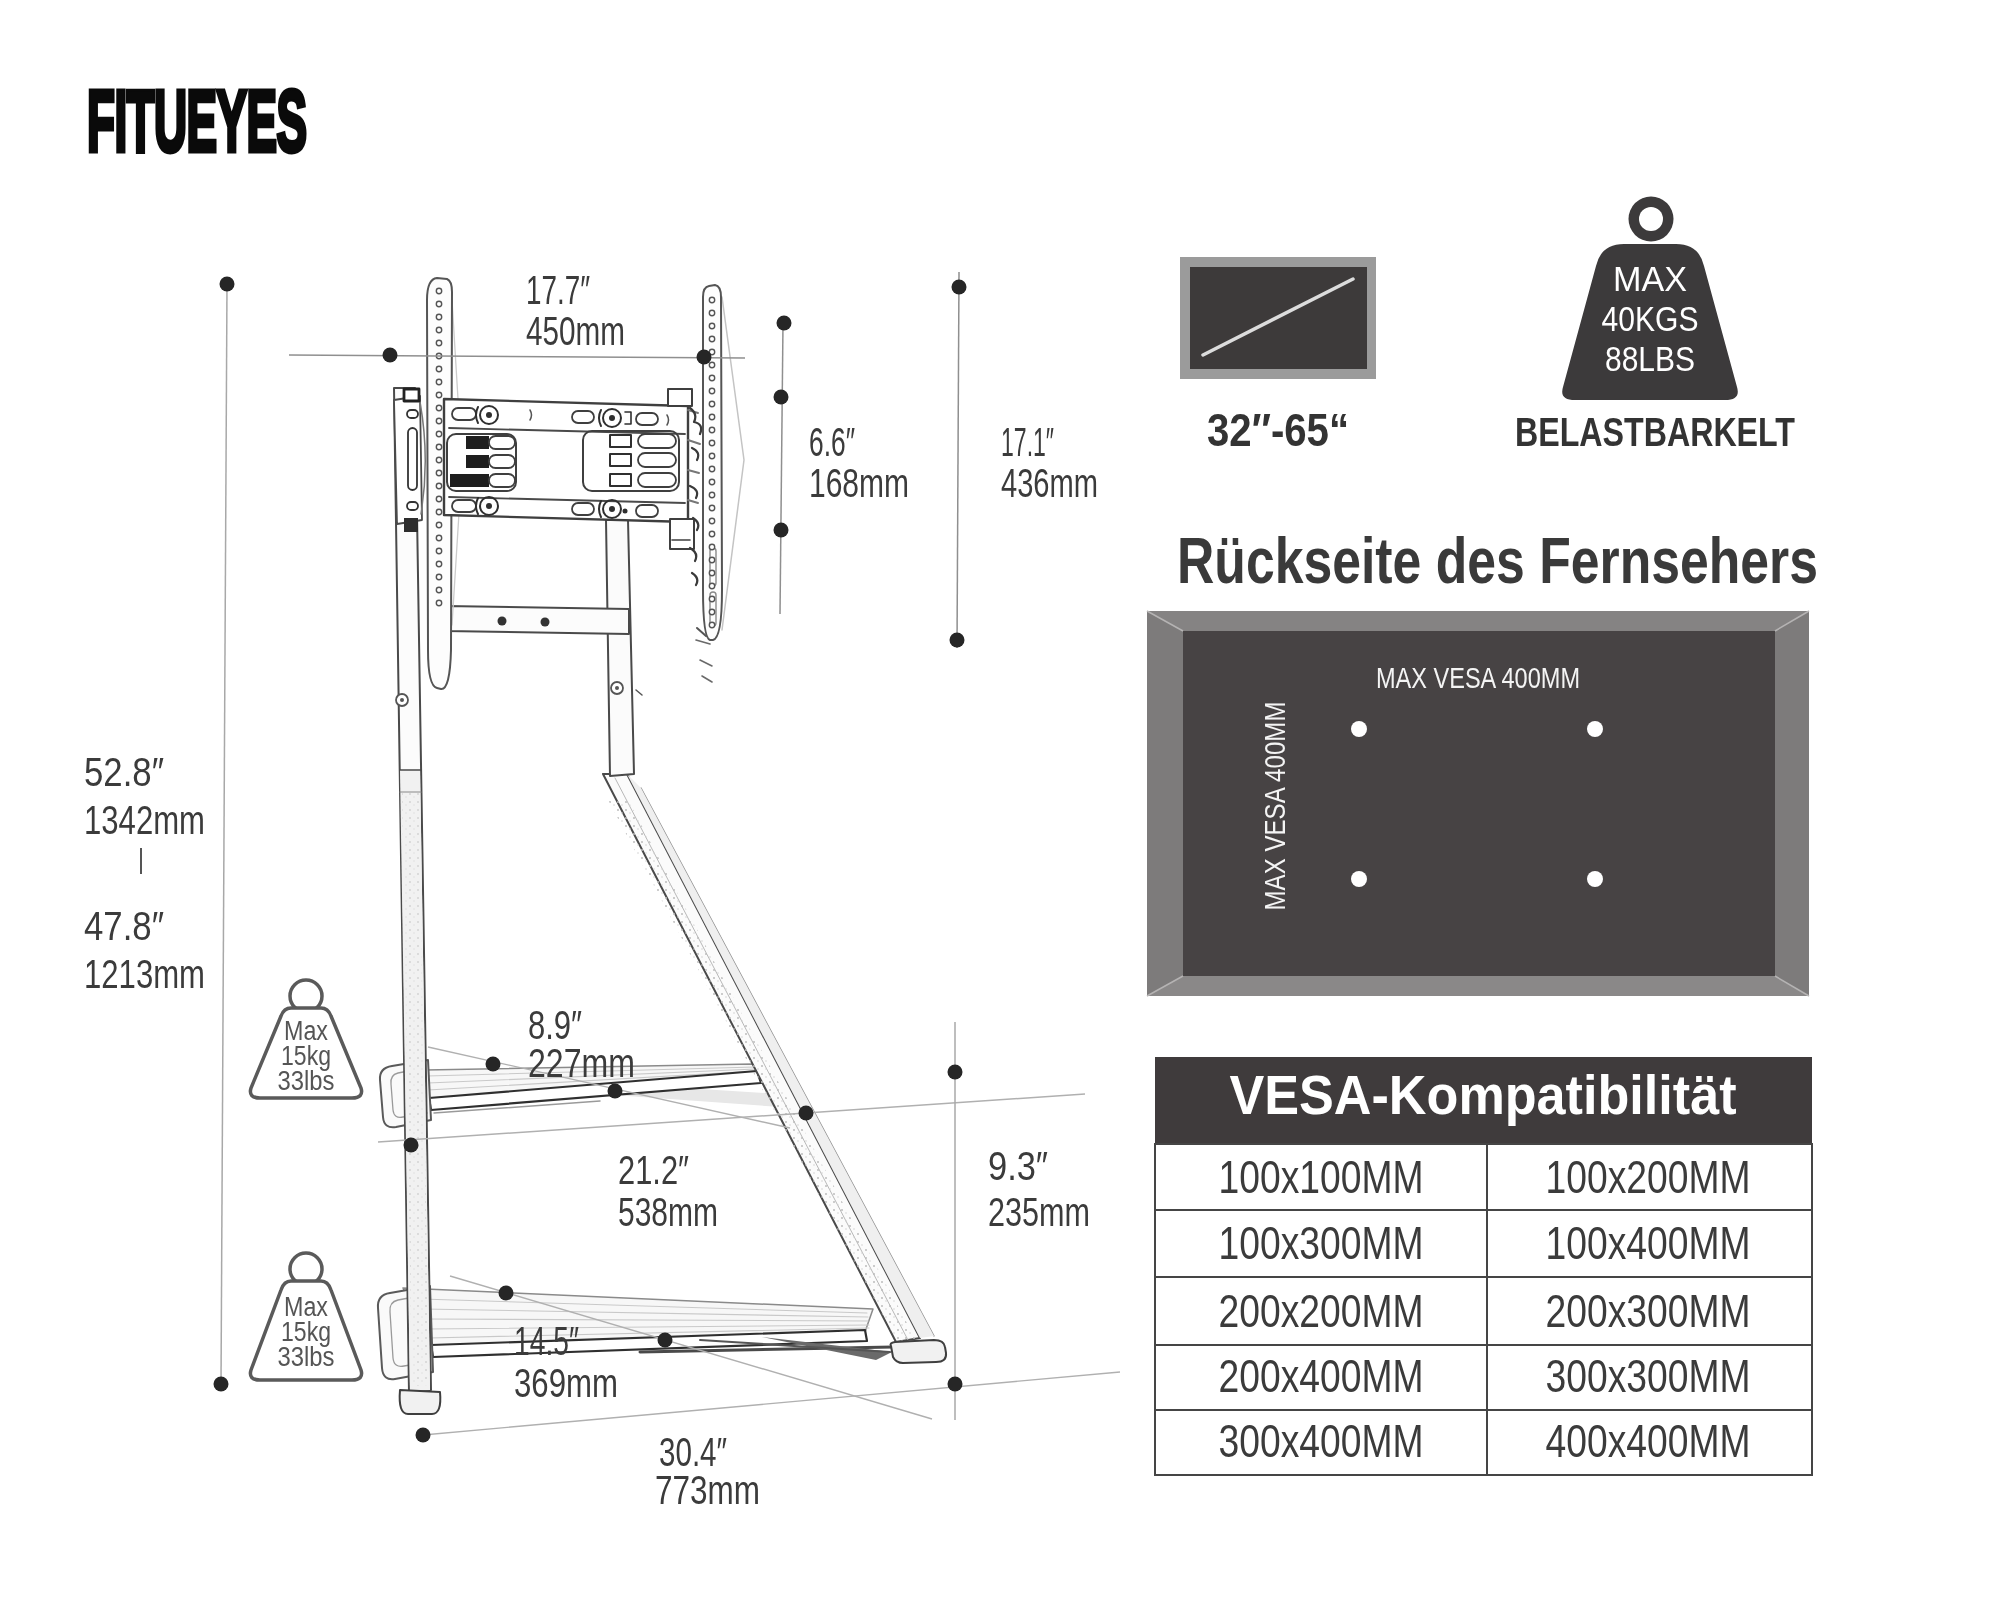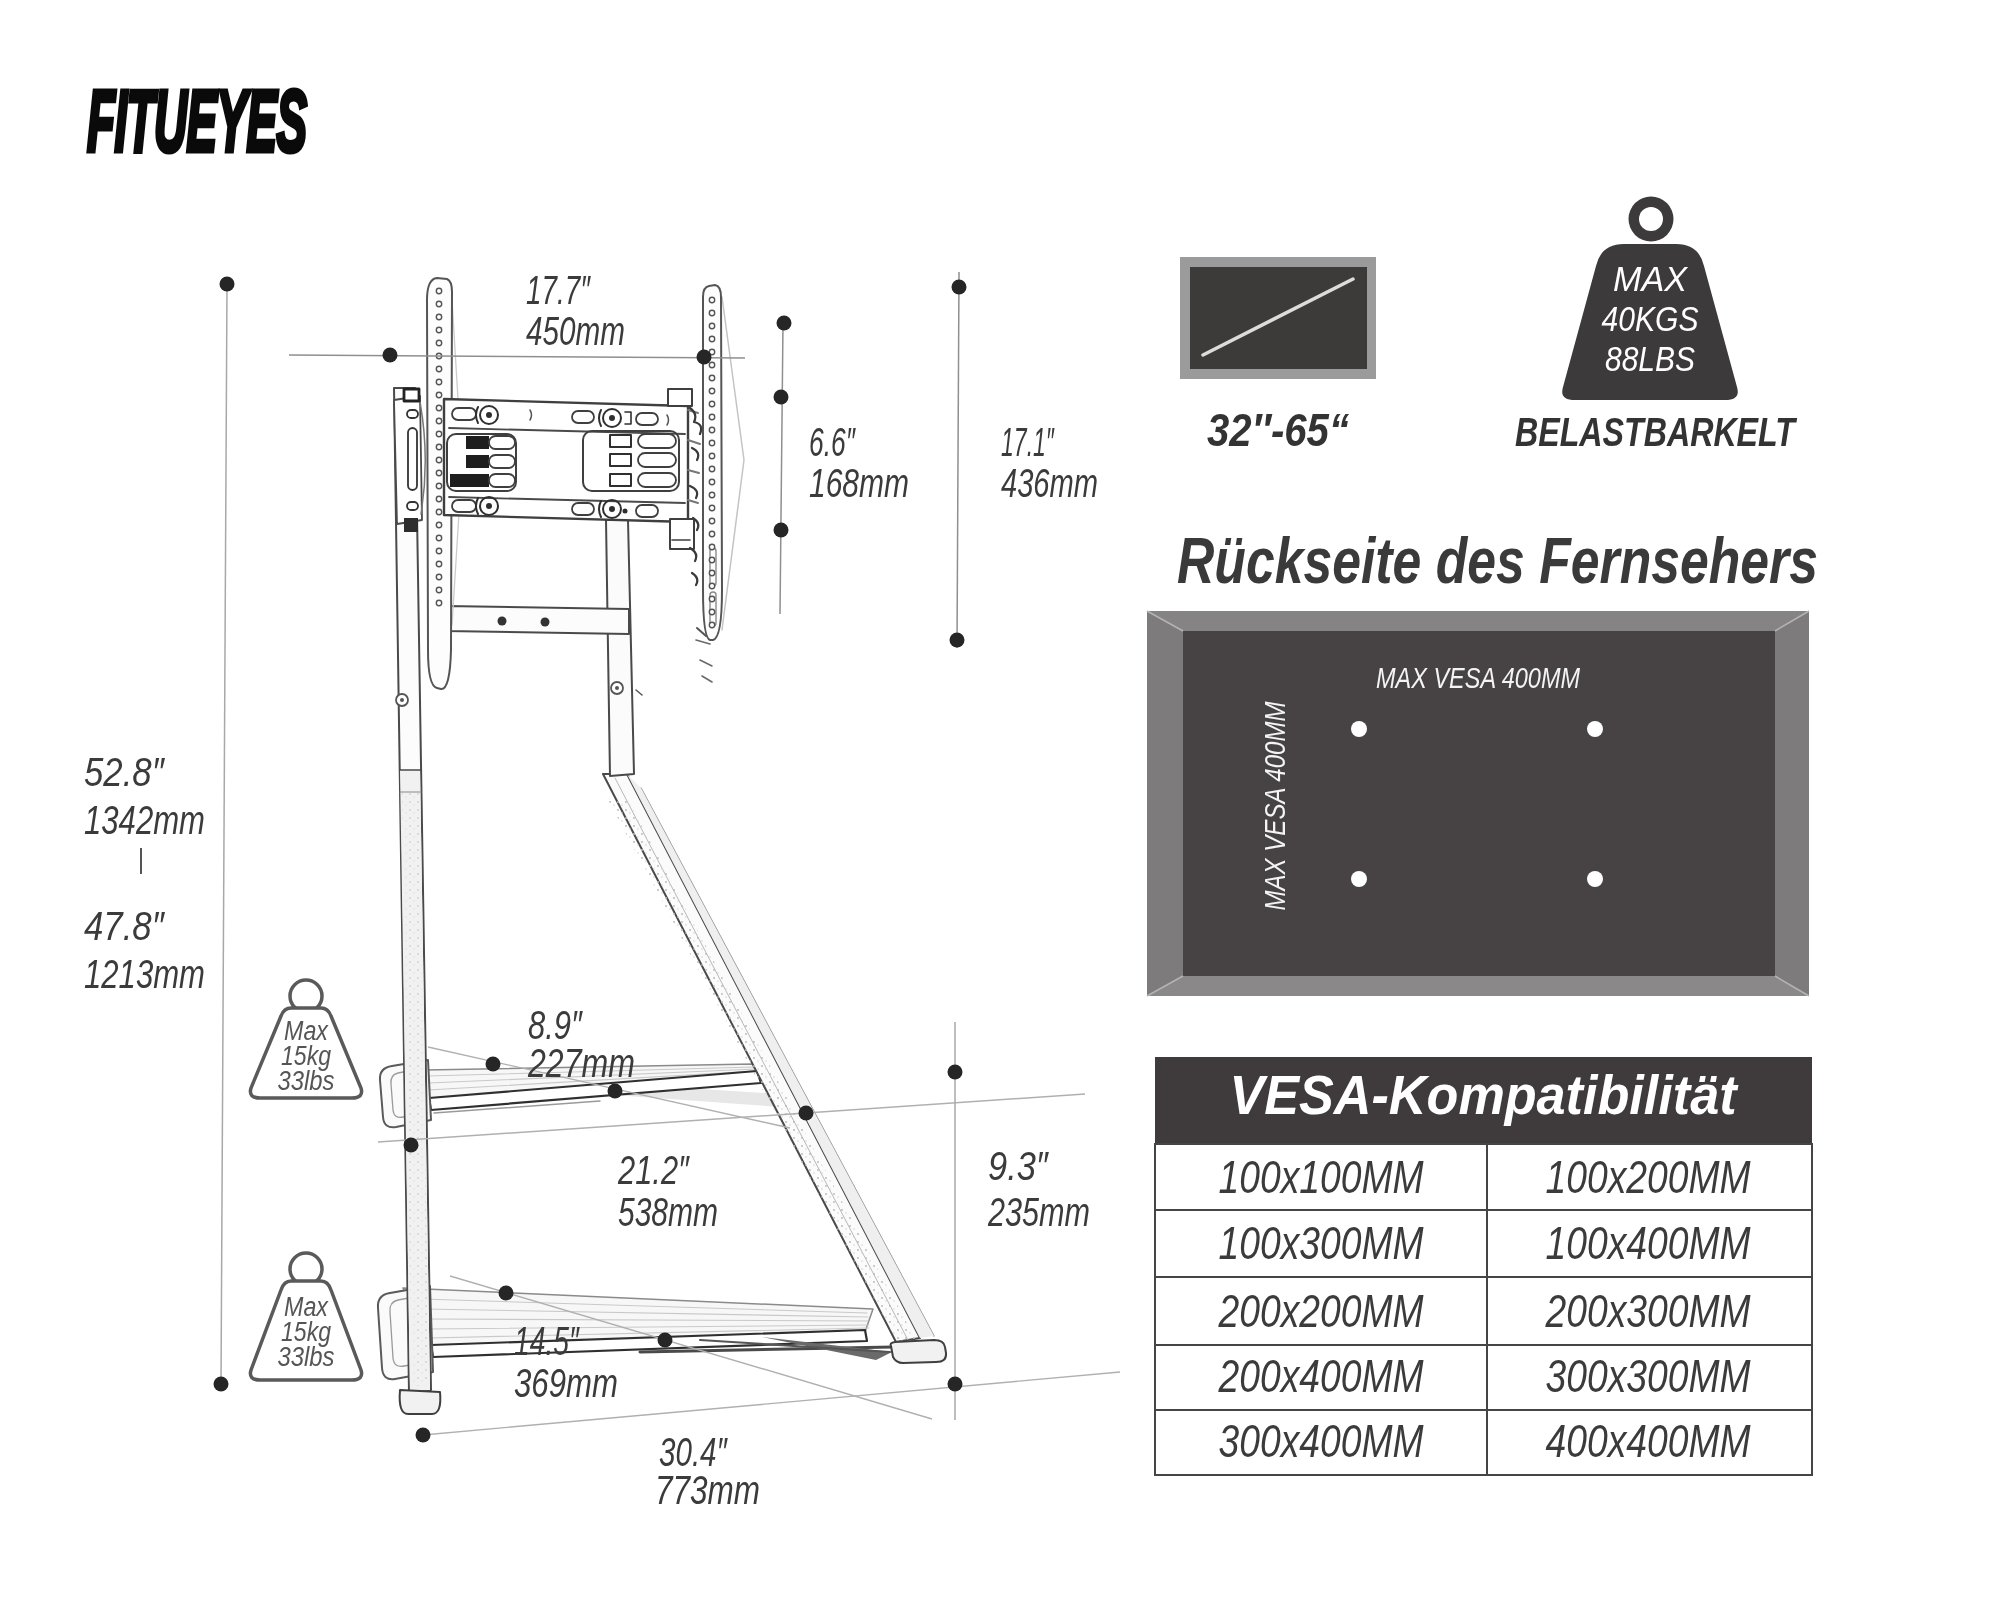--- a/index.html
+++ b/index.html
@@ -1,16 +1,16 @@
 <!DOCTYPE html>
 <html><head>
 <meta charset="utf-8">
 <style>
   html,body{margin:0;padding:0;background:#ffffff;}
-  .stage{position:relative;width:2000px;height:1600px;background:#ffffff;overflow:hidden;font-style:italic;}
+  .stage{position:relative;width:2000px;height:1600px;background:#ffffff;overflow:hidden;}
   text{font-family:"Liberation Sans",sans-serif;}
   .dim{font-size:40px;fill:#3b3b3b;}
 </style>
 </head>
 <body>
 <div class="stage">
 <svg width="2000" height="1600" viewBox="0 0 2000 1600">
 <rect x="0" y="0" width="2000" height="1600" fill="#ffffff"></rect>
 <defs>
   <pattern id="spk" width="8" height="8" patternUnits="userSpaceOnUse">

